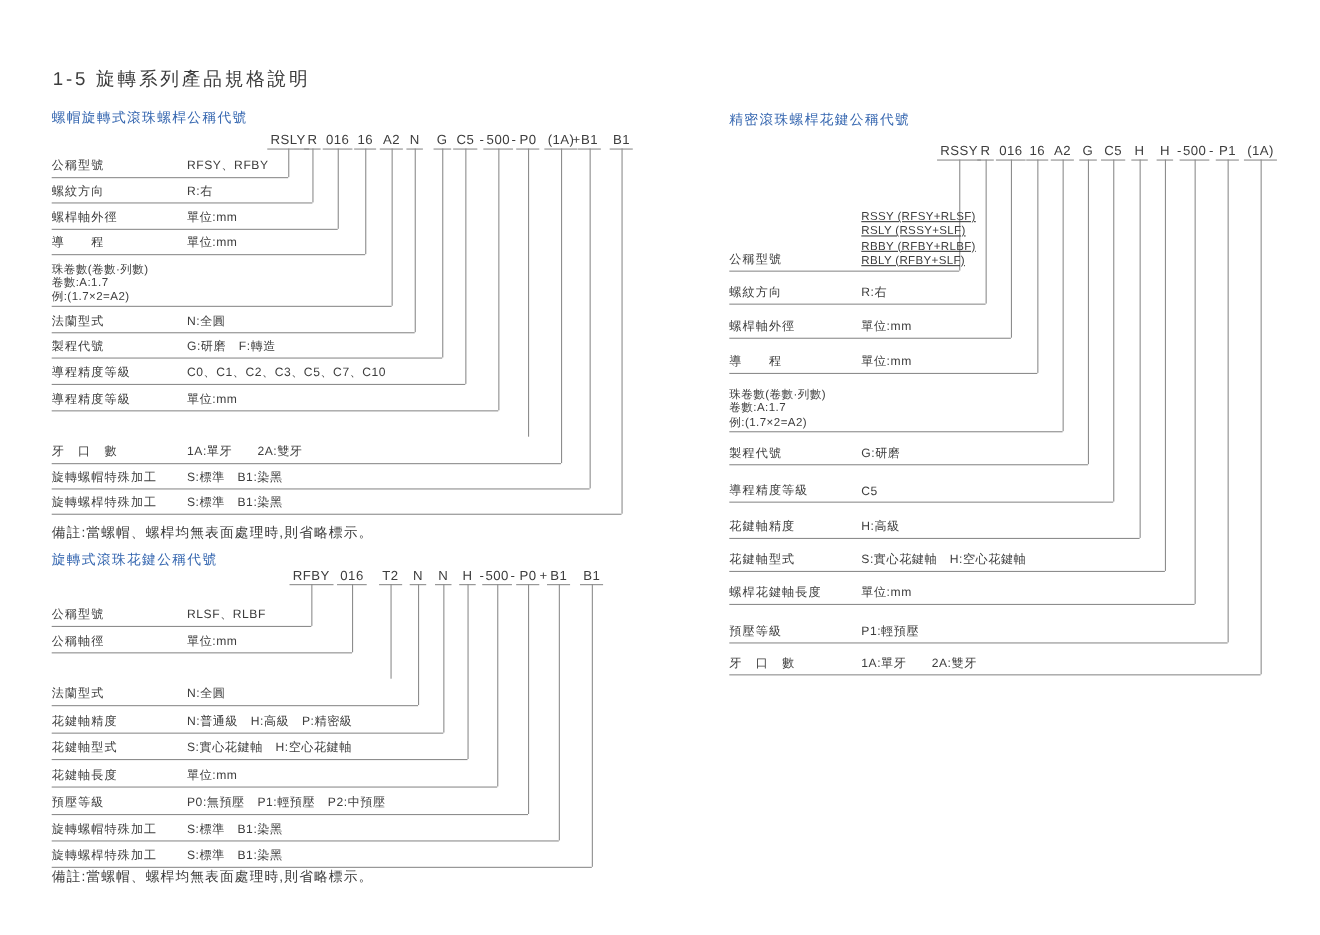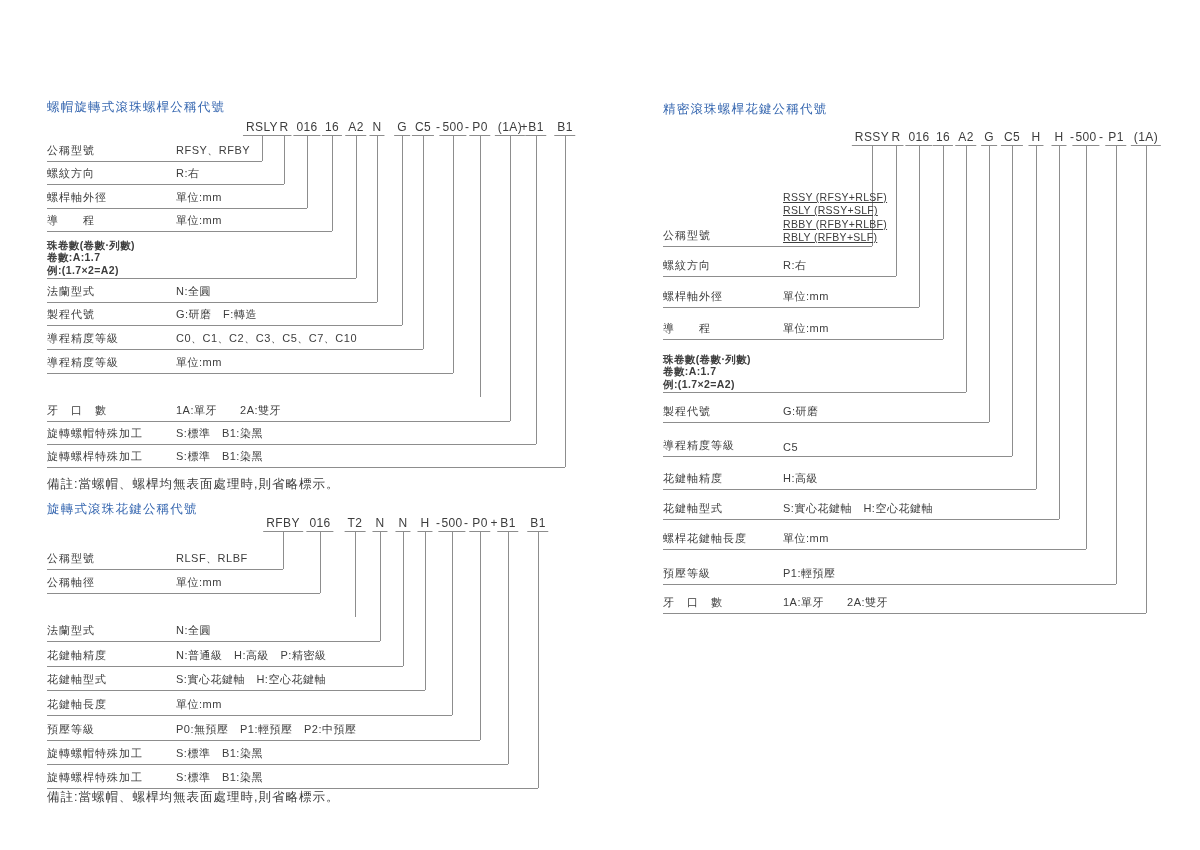--- a/index.html
+++ b/index.html
@@ -8,34 +8,35 @@
   .pg-title{position:absolute;left:48px;top:60px;font-size:17px;letter-spacing:2.5px;color:#3c3c3c;}
   .sec-title{position:absolute;font-size:12.5px;color:#3667b0;letter-spacing:1.2px;}
   .code{position:absolute;left:0;top:0;width:100%;height:16px;}
   .seg{position:absolute;transform:translateX(-50%);font-size:12px;letter-spacing:.4px;
        line-height:13px;height:13px;padding:0 3px 1px;border-bottom:1px solid #8d8d8d;white-space:nowrap;}
   .sep{position:absolute;transform:translateX(-50%);font-size:12px;line-height:13px;height:13px;}
   .vl{position:absolute;width:1px;background:#8d8d8d;}
   .r{position:absolute;border-bottom:1px solid #8d8d8d;height:19px;}
   .r .lbl{position:absolute;left:0;bottom:3px;font-size:11px;letter-spacing:1px;white-space:nowrap;}
   .r .val{position:absolute;bottom:3px;font-size:11px;letter-spacing:.5px;white-space:nowrap;}
-  .dl .val{left:129px;}
+  .dl .val{left:123px;}
   .dr .val{left:120px;}
   .r.multi{height:39px;}
   .r.multi .blk{position:absolute;left:0;bottom:2px;font-size:10.5px;line-height:12.4px;letter-spacing:.4px;white-space:nowrap;}
-  .r.multi .blk span{display:block;font-weight:bold;}
+  .r.multi .blk span{display:block;}
   .r.tall{height:57px;}
   .r.tall .vblock{position:absolute;left:120px;bottom:2px;font-size:10.5px;line-height:13.2px;letter-spacing:.3px;white-space:nowrap;text-decoration:underline;}
   .r.tall .vblock span{display:block;}
   .note{position:absolute;font-size:12.5px;letter-spacing:1px;color:#3c3c3c;}
 </style>
 </head>
 <body>
 
 <div class="page">
+  <div class="pg-title">1-5 旋轉系列產品規格說明</div>
 
   <div class="sec-title" style="left:47px;top:99px">螺帽旋轉式滾珠螺桿公稱代號</div>
 
   <div class="code" style="top:121px">
     <span class="seg" style="left:262px">RSLY</span>
     <span class="seg" style="left:284px">R</span>
     <span class="seg" style="left:307px">016</span>
     <span class="seg" style="left:332px">16</span>
     <span class="seg" style="left:356px">A2</span>
     <span class="seg" style="left:377px">N</span>

